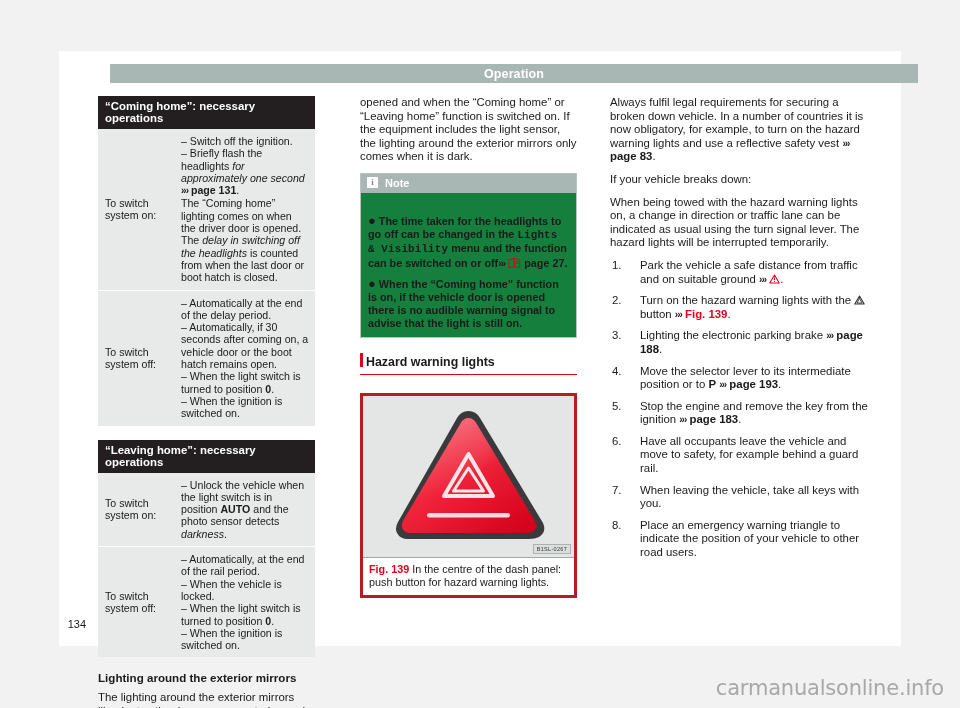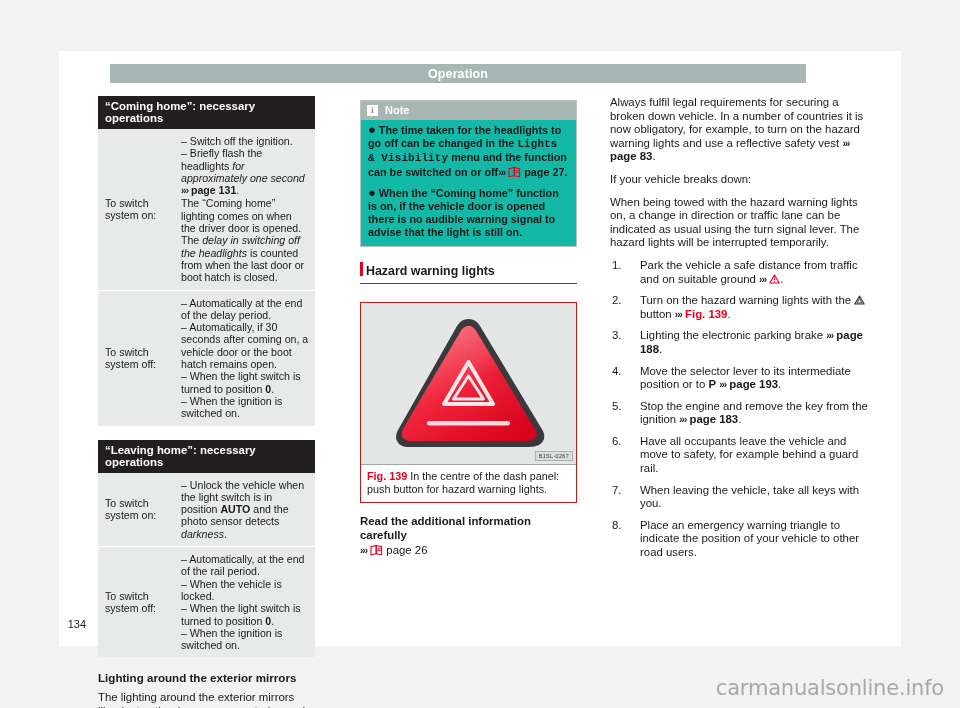--- a/index.html
+++ b/index.html
@@ -34,21 +34,21 @@
     position:absolute; left:0; top:0; width:960px; height:51px;
     background:#f2f2f2;
   }
   #grey-band-right {
     position:absolute; left:901px; top:51px; width:59px; height:595px;
     background:#f2f2f2;
   }
 
   
   #header-bar {
-    position:absolute; left:110px; top:64px; width:696px; height:19px;
+    position:absolute; left:110px; top:64px; width:808px; height:19px;
     background:#a9b7b4;
     display:flex; align-items:center; justify-content:center;
   }
   #header-title {
     color:#ffffff; font-size:12.5px; font-weight:bold;
     letter-spacing:0.1px;
   }
 
   
   #page-number {
@@ -111,21 +111,21 @@
     font-size:11px; font-weight:bold;
     padding:3px 6px 4px 6px;
     display:flex; align-items:center; gap:7px;
   }
   .note-icon {
     display:inline-flex; align-items:center; justify-content:center;
     width:11px; height:11px; background:#ffffff; color:#7d8d8a;
     font-size:9px; font-weight:bold; font-family:"Liberation Serif", serif;
     line-height:11px;
   }
-  .note-body { background:#14b8a6; padding:4px 7px 7px 7px; }
+  .note-body { background:#15803d; padding:22px 7px 7px 7px; }
   .note-body p {
     margin:0 0 8px 0; font-size:10.8px; line-height:13px;
     font-weight:bold; color:#1a1a1a;
   }
   .note-body p:last-child { margin-bottom:0; }
   .bullet { font-size:13px; line-height:0; }
 
   
   .sec-head {
     border-bottom:1.5px solid #e2001a;
@@ -133,21 +133,21 @@
     margin:6px 0 18px 0;
     position:relative;
   }
   .sec-head:before {
     content:""; position:absolute; left:0; top:1px;
     width:2.5px; height:14px; background:#e2001a;
   }
   .sec-head span { font-size:12.4px; font-weight:bold; color:#1a1a1a; }
 
   
-  .figure { border:1px solid #b91c1c; margin-bottom:12px; }
+  .figure { border:3px solid #b91c1c; margin-bottom:2px; }
   .fig-img {
     position:relative; height:162px; background:#e4e6e6;
     border-bottom:1px solid #9fa9a7;
     display:flex; align-items:center; justify-content:center;
   }
   .fig-code {
     position:absolute; right:3px; bottom:3px;
     font-size:5.5px; color:#333; background:#dcdedd;
     border:1px solid #aab3b1; padding:1px 3px;
     font-family:"Liberation Sans", sans-serif; letter-spacing:0.3px;
@@ -264,20 +264,21 @@
       </tbody>
         </table>
     </div>
 
     <h3 class="subhead">Lighting around the exterior mirrors</h3>
     <p class="body">The lighting around the exterior mirrors illuminates the door area on entering and leaving the vehicles. It comes on when the vehicle is unlocked, when the vehicle door is</p>
   </div>
 
   <div class="column" id="col-mid">
 
+    <p class="body">opened and when the “Coming home” or “Leaving home” function is switched on. If the equipment includes the light sensor, the lighting around the exterior mirrors only comes when it is dark.</p>
 
     <div class="notebox">
       <div class="note-head">
         <span class="note-icon">i</span>
         <span>Note</span>
       </div>
       <div class="note-body">
         <p>
           <span class="bullet">●</span>
           <span>The time taken for the headlights to go off can be changed in the <span class="mono">Lights &amp; Visibility</span> menu and the function can be switched on or off</span><span class="arrow">›››</span>
@@ -324,34 +325,20 @@
           <rect x="46" y="112" width="83" height="4.5" rx="2.2" fill="#ffd9de"></rect>
         </svg>
         <span class="fig-code">B1SL-0267</span>
       </div>
       <div class="fig-cap">
         <span class="fig-num">Fig. 139</span>
         <span>In the centre of the dash panel: push button for hazard warning lights.</span>
       </div>
     </div>
 
-    <div>
-      <p class="body bold" style="margin-bottom:1px;">Read the additional information carefully</p>
-      <p class="body">
-        <span class="arrow">›››</span>
-        <span class="bookicon">
-          <svg width="13" height="11" viewBox="0 0 13 11">
-            <path d="M1 2.2 L6.2 1 L6.2 9.4 L1 10.2 Z" fill="none" stroke="#e2001a" stroke-width="1.1"></path>
-            <path d="M6.2 1 L11.6 2.2 L11.6 10.2 L6.2 9.4 Z" fill="none" stroke="#e2001a" stroke-width="1.1"></path>
-            <path d="M7.6 4.2 L10.6 4.2 M7.6 6 L10.6 6" stroke="#e2001a" stroke-width="1"></path>
-          </svg>
-        </span>
-        <span>page 26</span>
-      </p>
-    </div>
   </div>
 
   <div class="column" id="col-right">
 
     <p class="body">
       <span>Always fulfil legal requirements for securing a broken down vehicle. In a number of countries it is now obligatory, for example, to turn on the hazard warning lights and use a reflective safety vest </span><span class="arrow">›››</span><span class="bold"> page 83</span><span>.</span>
     </p>
 
     <p class="body">If your vehicle breaks down:</p>
 

